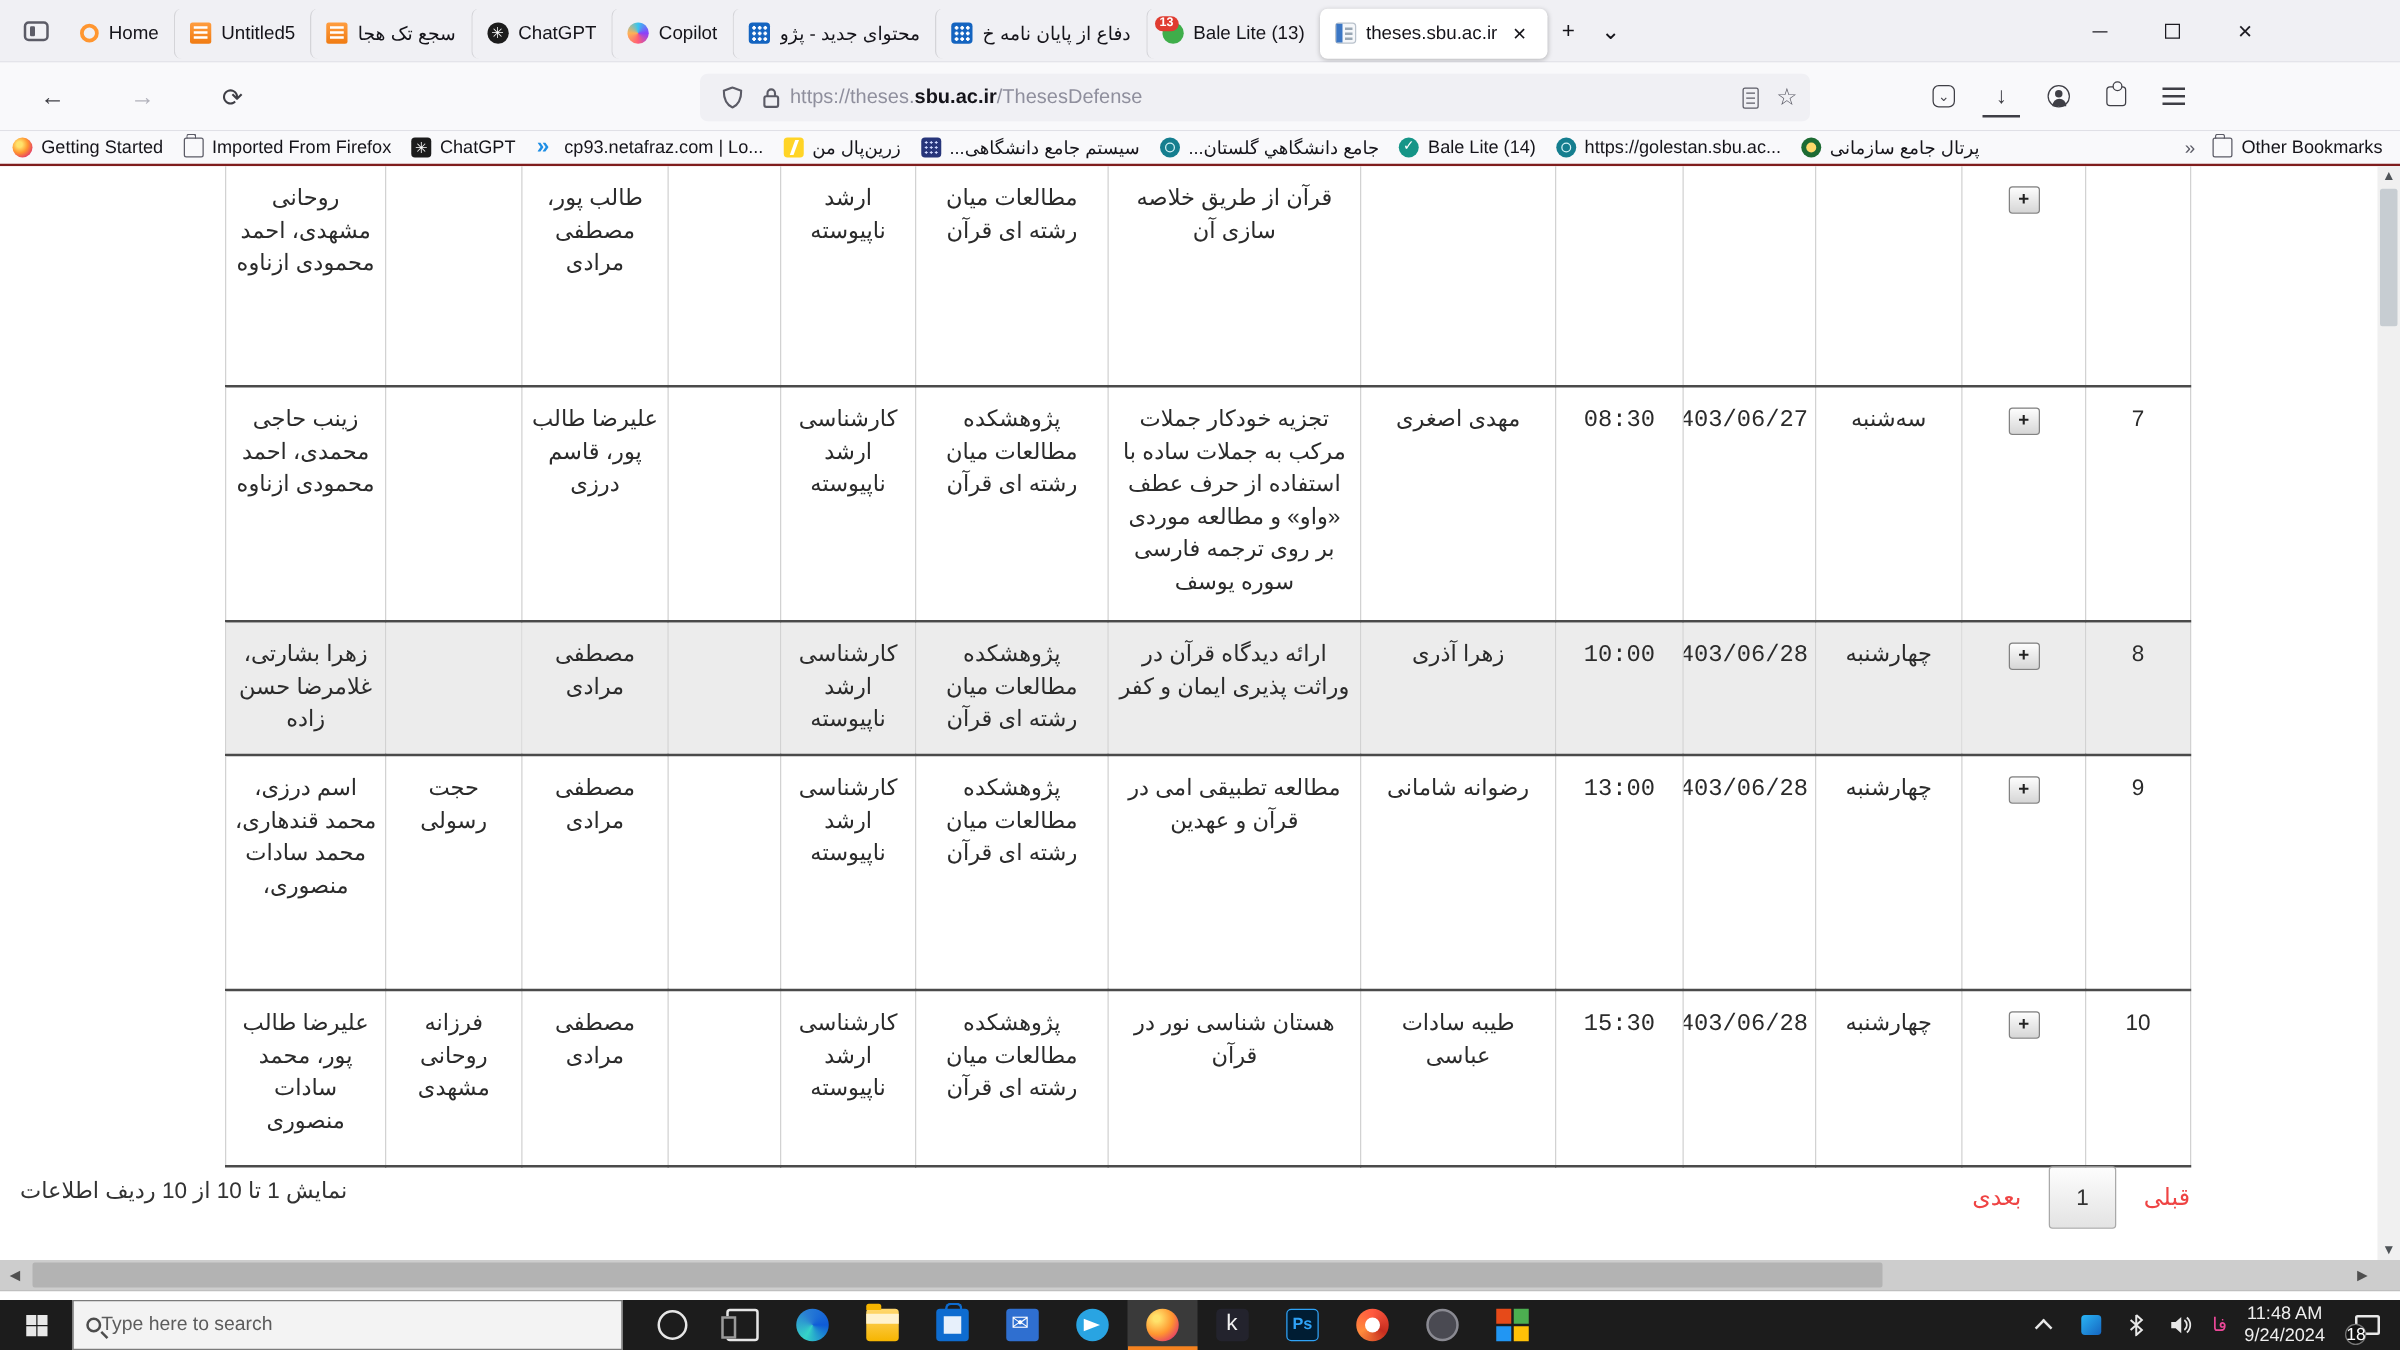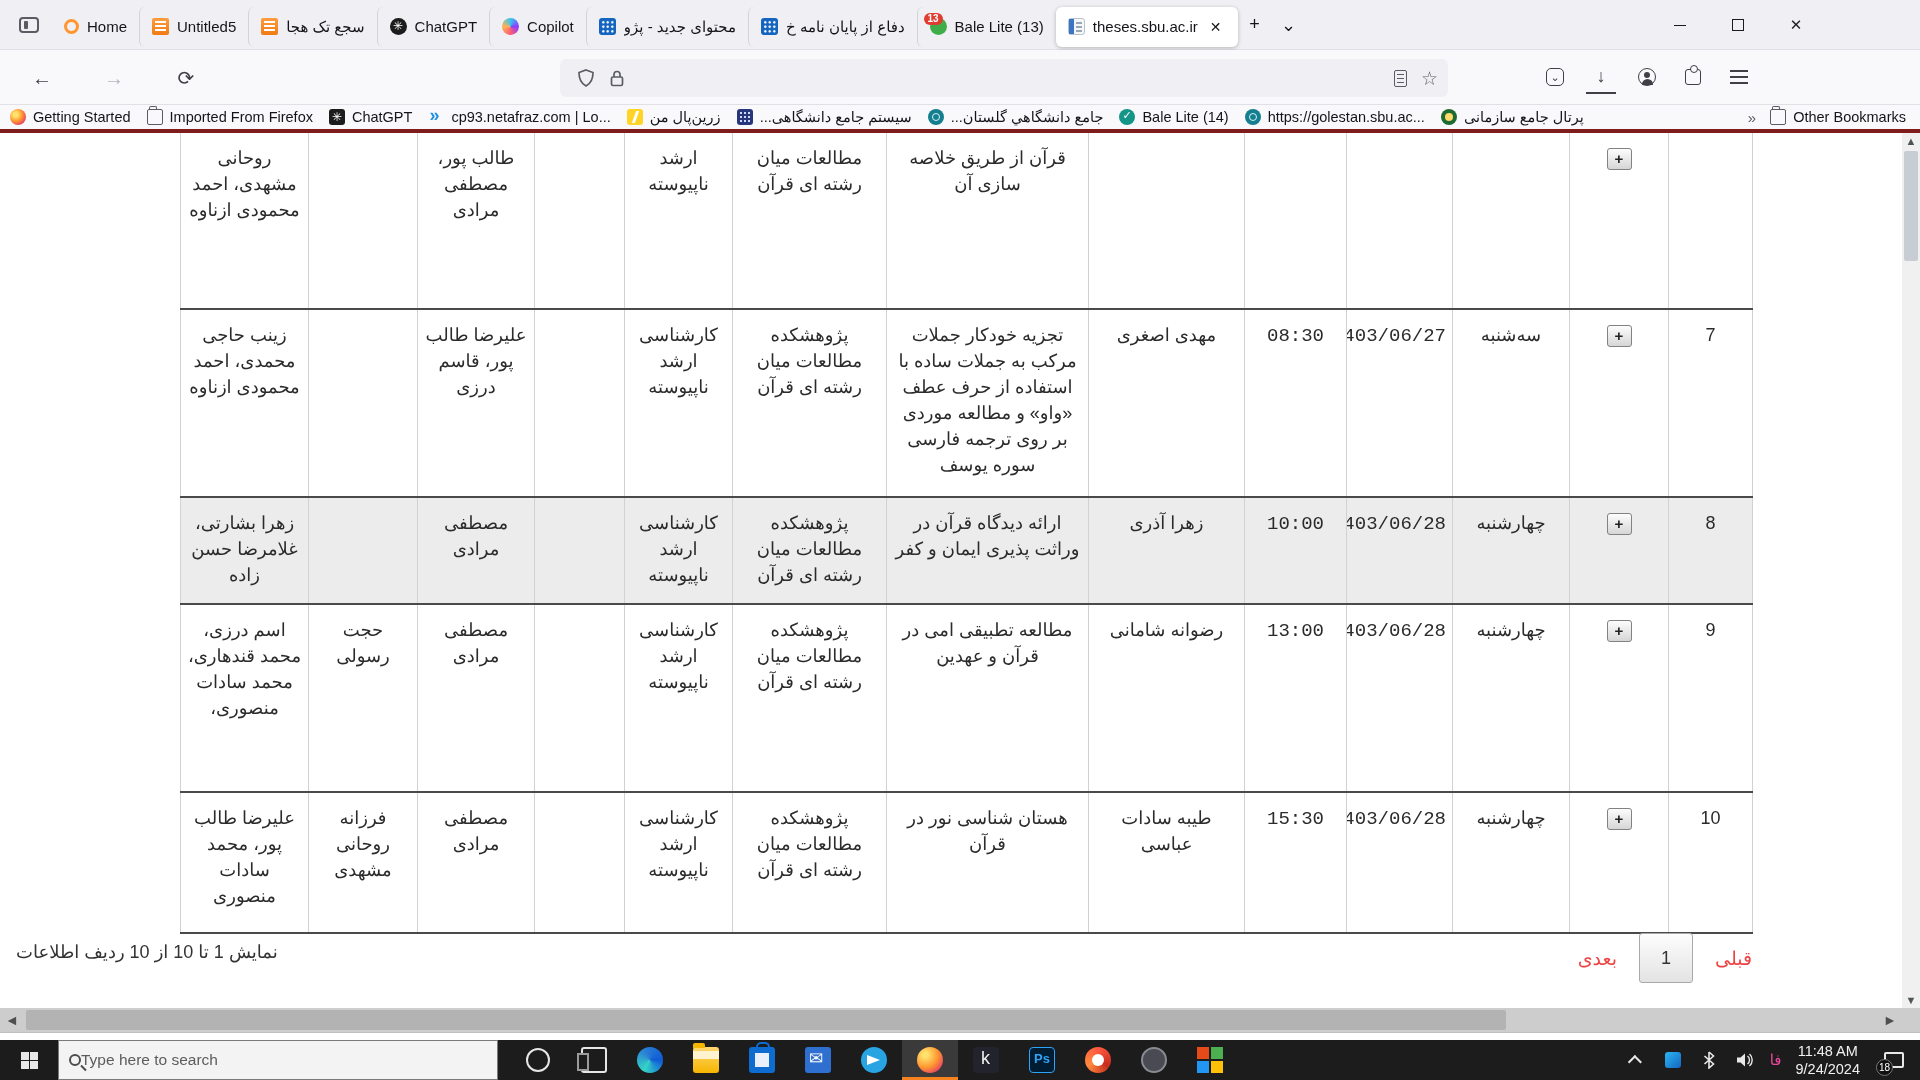--- a/index.html
+++ b/index.html
@@ -55,21 +55,21 @@
   .dl { font-size:18px; border-bottom:2px solid #3f3f46; line-height:16px;}
   .acct { width:18px; height:18px; border:1.7px solid #3f3f46; border-radius:50%; position:relative;}
   .acct::before{content:""; position:absolute; left:5px; top:3px; width:6px; height:6px; border-radius:50%; background:#3f3f46;}
   .acct::after{content:""; position:absolute; left:2.5px; top:10px; width:11px; height:6px; border-radius:6px 6px 0 0; background:#3f3f46;}
   .puzzle { width:16px; height:16px; border:1.7px solid #3f3f46; border-radius:3px; position:relative;}
   .puzzle::after{content:""; position:absolute; top:-5px; left:4px; width:6px; height:6px; border-radius:50%; border:1.7px solid #3f3f46; background:#f9f9fb;}
   .burger { width:18px; height:14px; border-top:2px solid #3f3f46; border-bottom:2px solid #3f3f46; position:relative;}
   .burger::after{content:""; position:absolute; left:0; right:0; top:4px; border-top:2px solid #3f3f46;}
 
   
-  .bookbar { position:absolute; left:0; top:105px; width:1920px; height:28px; background:#f9f9fb; border-bottom:4px solid #7f1d1d; display:flex; align-items:center; padding:0 10px; }
+  .bookbar { position:absolute; left:0; top:105px; width:1920px; height:28px; background:#f9f9fb; border-bottom:2px solid #7f1d1d; display:flex; align-items:center; padding:0 10px; }
   .bmk { display:flex; align-items:center; gap:7px; margin-right:16px; font-size:14.5px; color:#15141a; white-space:nowrap;}
   .bicon { width:16px; height:16px; border-radius:3px; position:relative; flex:0 0 auto;}
   .i-firefox { border-radius:50%; background:radial-gradient(circle at 35% 35%, #ffe26b 15%, #ff9630 45%, #e3366c 80%);}
   .i-folder { background:transparent; border:1.6px solid #5b5b66; border-radius:2px;}
   .i-folder::before{content:""; position:absolute; top:-4px; left:1px; width:6px; height:3px; border:1.6px solid #5b5b66; border-bottom:none; border-radius:2px 2px 0 0;}
   .i-netafraz { background:transparent;}
   .i-netafraz::before{content:"»"; color:#1f8fe5; font-size:18px; font-weight:bold; position:absolute; top:-4px; left:1px;}
   .i-zarinpal { background:#ffd426; border-radius:3px;}
   .i-zarinpal::after{content:""; position:absolute; left:7px; top:2px; width:3px; height:12px; background:#fff; transform:skewX(-20deg);}
   .i-emblem-dark { background:#27357a;}
@@ -145,21 +145,21 @@
   .a-grid-app span:nth-child(1){background:#e64a19;} .a-grid-app span:nth-child(2){background:#4caf50;}
   .a-grid-app span:nth-child(3){background:#2196f3;} .a-grid-app span:nth-child(4){background:#ffc107;}
   .tray { margin-left:auto; display:flex; align-items:center; height:40px; gap:14px; padding-right:6px;}
   .trayico { color:#f0f0f0; font-size:15px; display:flex; align-items:center; justify-content:center; width:22px;}
   .chevup { width:10px; height:10px; border-left:2px solid #e8e8e8; border-top:2px solid #e8e8e8; transform:rotate(45deg) translateY(3px);}
   .t-colored { width:16px; height:16px; border-radius:3px; background:linear-gradient(135deg,#2ab5f5,#1565c0);}
   .langind { color:#ec4899; font-size:15px; }
   .clock { color:#f0f0f0; font-size:14.5px; text-align:center; line-height:18px;}
   .notif { position:relative; width:40px; height:40px; display:flex; align-items:center; justify-content:center;}
   .notifico { width:20px; height:16px; border:2px solid #e8e8e8; border-radius:2px;}
-  .nbadge { position:absolute; left:2px; bottom:4px; background:#111; border:1px solid #777; color:#fff; font-size:10px; border-radius:50%; width:17px; height:17px; line-height:15px; text-align:center;}
+  .nbadge { position:absolute; left:2px; bottom:4px; background:#111; border:1px solid #777; color:#fff; font-size:14px; border-radius:50%; width:17px; height:17px; line-height:15px; text-align:center;}
 </style>
 </head>
 <body>
 
 <div id="screen">
 
   <div class="tabbar">
     <div class="fxview">
       <div class="fxview-glyph"></div>
     </div>
@@ -221,20 +221,21 @@
         <svg width="16" height="18" viewBox="0 0 16 18">
             <path d="M8 1 L15 3.5 C15 10 13 14.5 8 17 C3 14.5 1 10 1 3.5 Z" fill="none" stroke="#5b5b66" stroke-width="1.7"></path>
           </svg>
       </span>
       <span class="url-ico">
         <svg width="14" height="17" viewBox="0 0 14 17">
             <rect x="1.5" y="7" width="11" height="8.5" rx="1.5" fill="none" stroke="#5b5b66" stroke-width="1.7"></rect>
             <path d="M4 7 V4.5 a3 3 0 0 1 6 0 V7" fill="none" stroke="#5b5b66" stroke-width="1.7"></path>
           </svg>
       </span>
+      <span class="urltext"><span>https://</span><span>theses.</span><b>sbu.ac.ir</b><span>/ThesesDefense</span></span>
       <span class="pill-right">
         <span class="reader-ico"></span>
         <span class="star">☆</span>
       </span>
     </div>
     <div class="toolicons">
       <div class="ti">
           <span class="pocket">⌄</span>
         </div>
       <div class="ti dl">↓</div>

